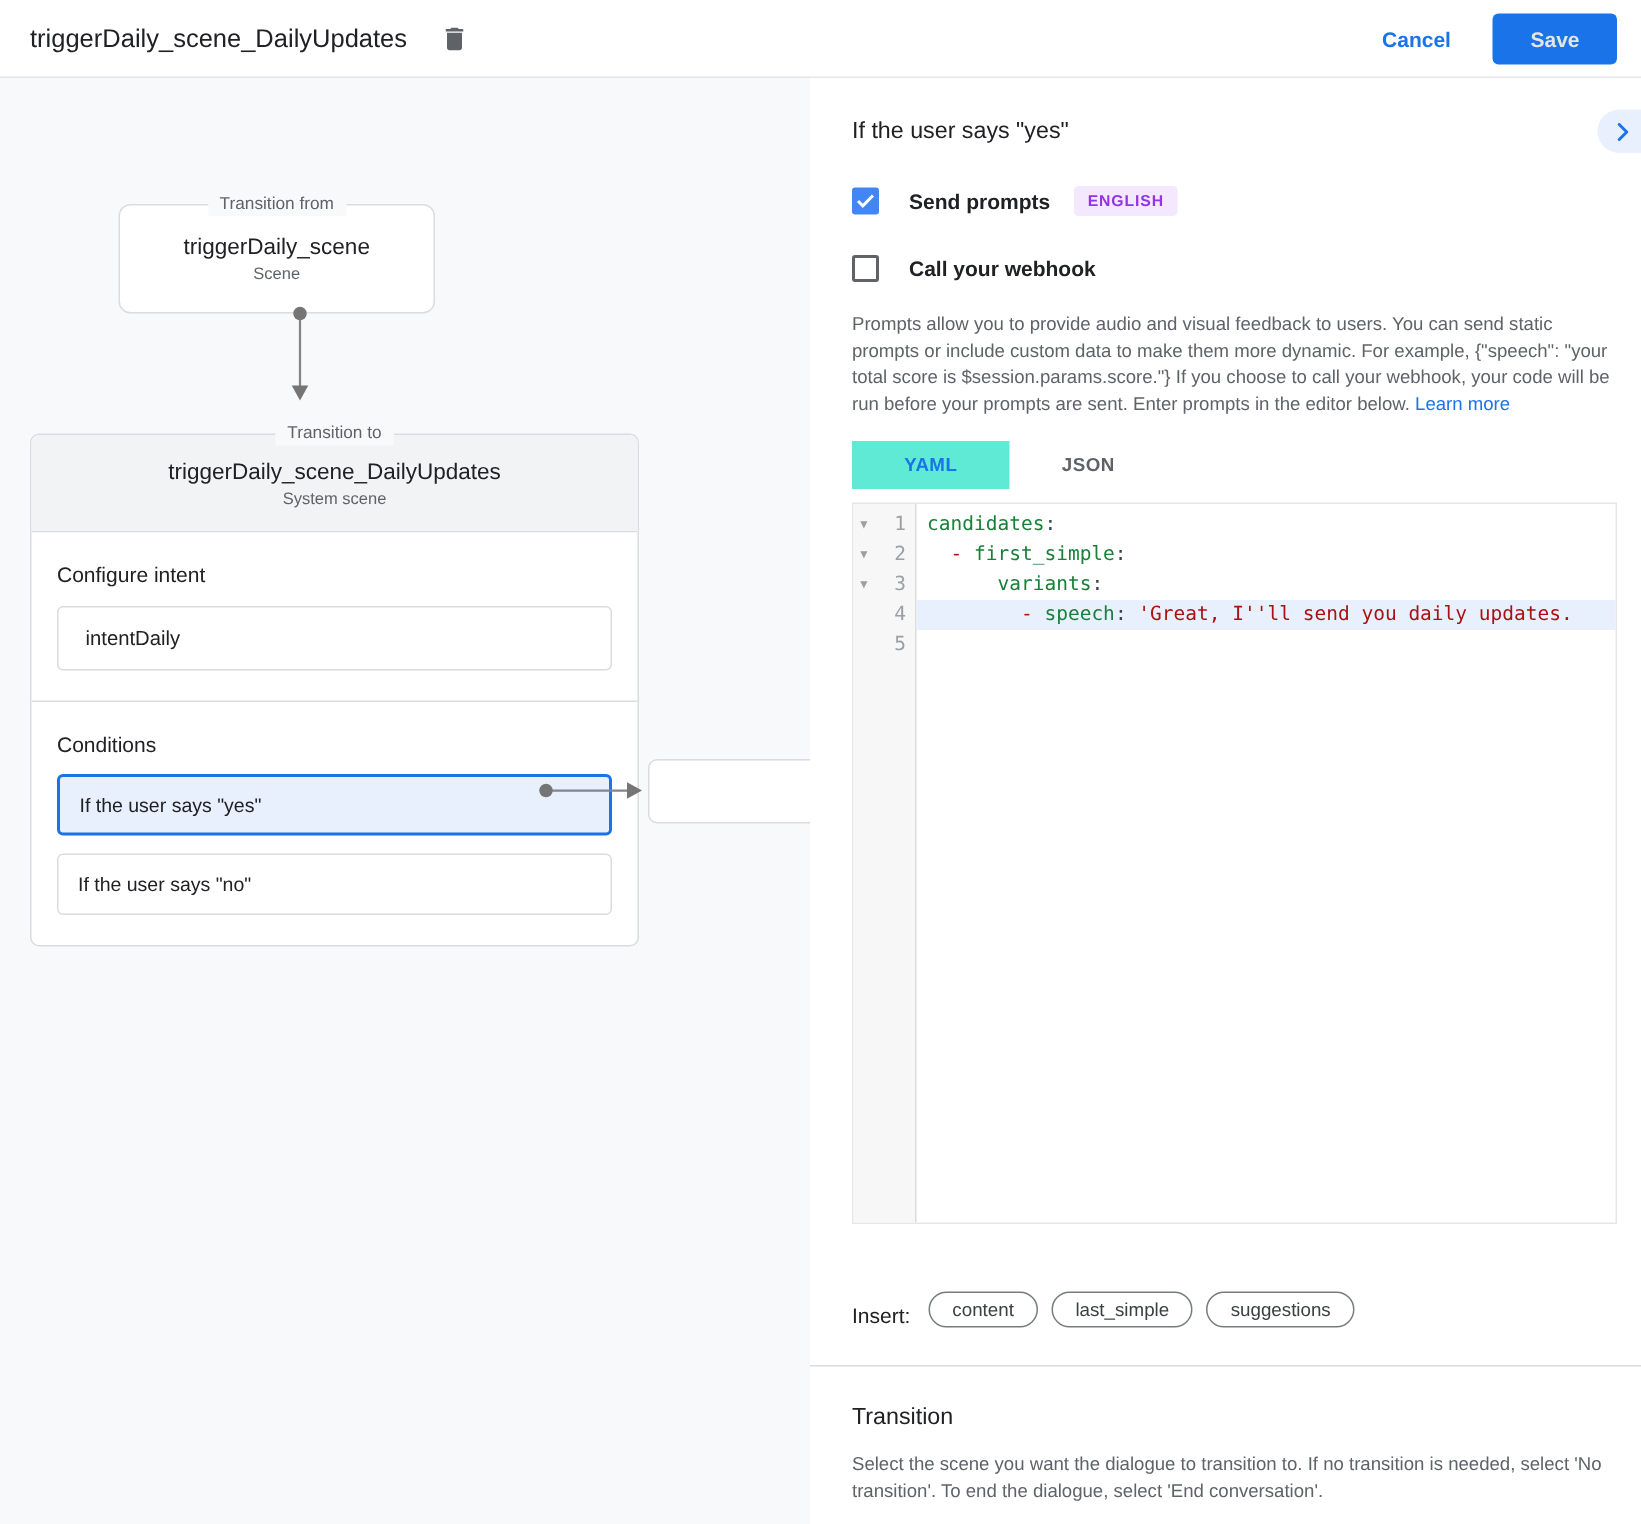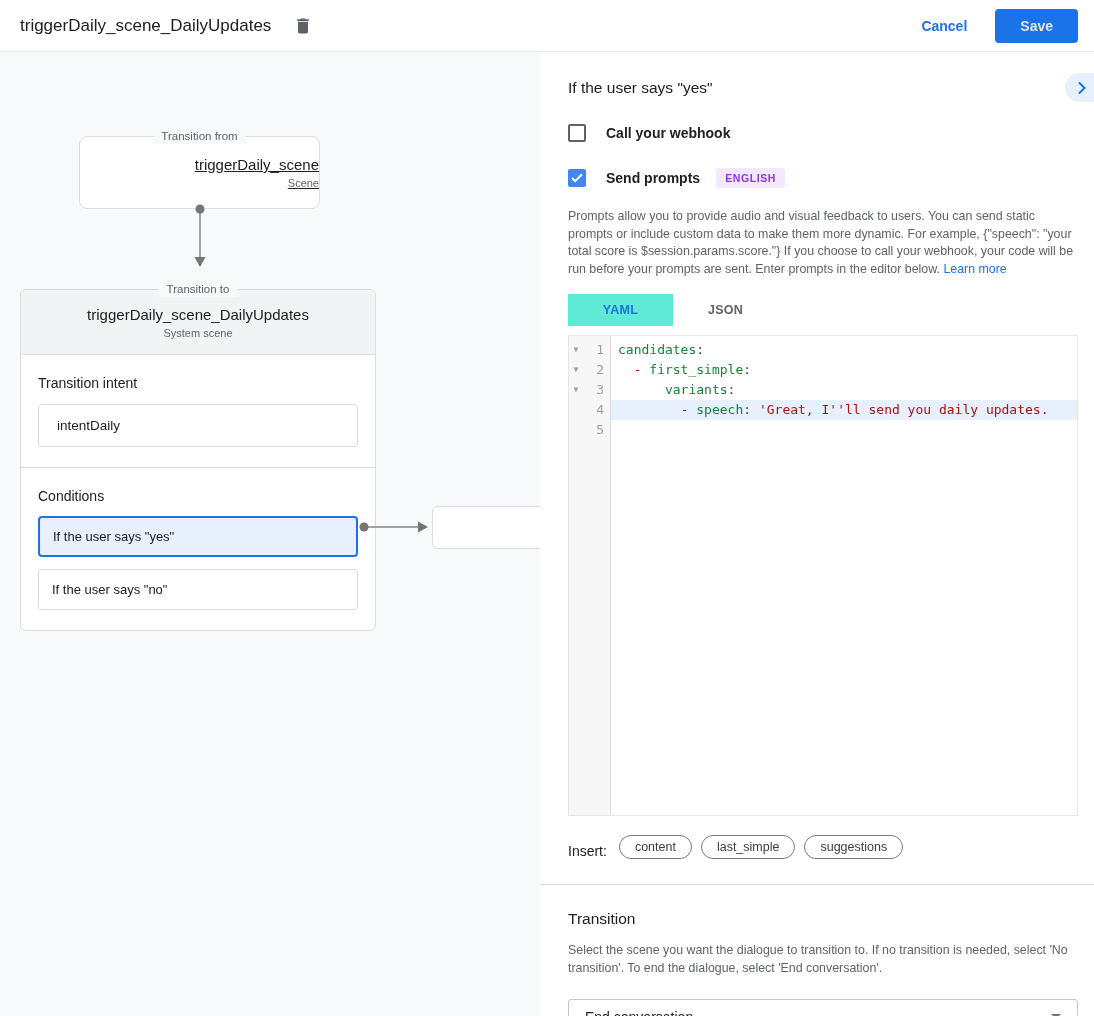--- a/index.html
+++ b/index.html
@@ -18,24 +18,24 @@
   .topbar-actions { margin-left: auto; display: flex; align-items: center; gap: 14px; }
   .btn-cancel { color: #1a73e8; font-size: 14px; font-weight: bold; background: none; border: none; padding: 8px 14px; cursor: pointer; }
   .btn-save { background: #1a73e8; color: #e5e5e5; font-size: 14px; font-weight: bold; border: none; border-radius: 4px; padding: 9px 25px; cursor: pointer; }
 
   
   .main { display: flex; height: 964px; }
 
   
   .canvas { width: 540px; flex: none; position: relative; background: #f8f9fa; overflow: hidden; }
   .group-legend { position: absolute; top: -8px; left: 50%; transform: translateX(-50%); background: #f8f9fa; padding: 0 8px; font-size: 11.5px; line-height: 15px; color: #5f6368; white-space: nowrap; }
-  .from-box { position: absolute; left: 79px; top: 84px; width: 241px; height: 73px; background: #fff; border: 1px solid #dadce0; border-radius: 8px; display: flex; flex-direction: column; align-items: flex-end; justify-content: center; gap: 4px; text-decoration: underline; }
+  .from-box { position: absolute; left: 79px; top: 84px; width: 211px; height: 73px; background: #fff; border: 1px solid #dadce0; border-radius: 8px; display: flex; flex-direction: column; align-items: center; justify-content: center; gap: 4px; }
   .scene-name { font-size: 15px; color: #202124; }
   .scene-type { font-size: 11px; color: #5f6368; }
-  .to-card { position: absolute; left: 20px; top: 237px; width: 356px; background: #fff; border: 1px solid #dadce0; border-radius: 6px; }
+  .to-card { position: absolute; left: 20px; top: 237px; width: 406px; background: #fff; border: 1px solid #dadce0; border-radius: 6px; }
   .card-header { height: 65px; background: #f1f3f4; border-bottom: 1px solid #dadce0; border-radius: 5px 5px 0 0; display: flex; flex-direction: column; align-items: center; justify-content: center; gap: 4px; }
   .card-section { padding: 20px 17px; }
   .card-section + .card-section { border-top: 1px solid #dadce0; }
   .section-label { font-size: 14px; color: #202124; }
   .intent-input { margin-top: 13px; height: 43px; border: 1px solid #dadce0; border-radius: 4px; background: #fff; display: flex; align-items: center; padding: 0 18px; font-size: 13.5px; cursor: text; }
   .cond { margin-top: 12px; height: 41px; border: 1px solid #dadce0; border-radius: 4px; background: #fff; display: flex; align-items: center; padding: 0 13px; font-size: 13px; cursor: pointer; }
   .cond.sel { background: #e8f0fe; border: 2px solid #1a73e8; }
   .empty-box { position: absolute; left: 432px; top: 454px; width: 122px; height: 43px; background: #fff; border: 1px solid #dadce0; border-radius: 6px; }
   svg.connectors { position: absolute; left: 0; top: 0; pointer-events: none; }
 
@@ -64,21 +64,21 @@
   .lnum { flex: 1; text-align: right; padding-right: 7px; color: #9aa0a6; }
   .ccell { flex: 1; padding-left: 7px; white-space: pre; overflow: hidden; }
   .code-line.hl .ccell { background: #e8f0fe; }
   .tk-key { color: #188038; }
   .tk-p { color: #37474f; }
   .tk-dash { color: #aa1111; }
   .tk-str { color: #aa1111; }
 
   .insert-row { display: flex; align-items: flex-end; gap: 9px; margin-top: 19px; }
   .insert-label { font-size: 14px; margin-right: 3px; }
-  .pill { border: 1px solid #767b81; border-radius: 13px; padding: 4px 15px; font-size: 12.5px; color: #3c4043; background: #fff; cursor: pointer; }
+  .pill { border: 1px solid #767b81; border-radius: 13px; padding: 4px 15px; font-size: 12.5px; color: #3c4043; background: #fff; cursor: pointer; margin-top: 26px; }
 
   .panel-divider { border-top: 1px solid #dadce0; }
   .transition-sec { padding: 25px 16px 0 28px; }
   .trans-title { font-size: 15.5px; font-weight: normal; margin: 0 0 14px; }
   .trans-desc { font-size: 12.4px; line-height: 17.6px; color: #5f6368; margin: 0; max-width: 512px; }
   .select { width: 510px; height: 36px; border: 1px solid #c4c7c5; border-radius: 3px; display: flex; align-items: center; justify-content: space-between; padding: 0 16px; font-size: 14px; margin-top: 21px; background: #fff; cursor: pointer; }
   .caret-down { width: 0; height: 0; border-left: 5px solid transparent; border-right: 5px solid transparent; border-top: 5px solid #757575; }
 </style>
 </head>
 <body>
@@ -108,21 +108,21 @@
       <span class="scene-type">Scene</span>
     </div>
 
     <div class="to-card">
       <span class="group-legend">Transition to</span>
       <div class="card-header">
         <span class="scene-name">triggerDaily_scene_DailyUpdates</span>
         <span class="scene-type">System scene</span>
       </div>
       <div class="card-section">
-        <div class="section-label">Transition intent</div>
+        <div class="section-label">Configure intent</div>
         <div class="intent-input">intentDaily</div>
       </div>
       <div class="card-section">
         <div class="section-label">Conditions</div>
         <div id="conditions-list">
             <div class="cond sel">If the user says "yes"</div>
             <div class="cond">If the user says "no"</div>
           </div>
       </div>
     </div>
@@ -143,38 +143,38 @@
     <button class="chev-btn">
       <span style="display:flex">
         <svg width="8" height="12" viewBox="0 0 8 12">
             <path d="M1.5 1l5 5-5 5" stroke="#1a73e8" stroke-width="2" fill="none" stroke-linecap="round" stroke-linejoin="round"></path>
           </svg>
       </span>
     </button>
 
     <div class="panel-main">
       <h2 class="panel-title">If the user says "yes"</h2>
-
-      <div class="chk-row">
-        <span class="chk"></span>
-        <span class="chk-label">Call your webhook</span>
-      </div>
 
       <div class="chk-row">
         <span class="chk checked">
           <span style="display:flex">
             <svg width="12" height="10" viewBox="0 0 12 10">
                 <path d="M1 5l3.2 3.2L11 1.3" stroke="#fff" stroke-width="2" fill="none"></path>
               </svg>
           </span>
         </span>
         <span class="chk-label">Send prompts</span>
         <span class="badge">ENGLISH</span>
       </div>
 
+      <div class="chk-row">
+        <span class="chk"></span>
+        <span class="chk-label">Call your webhook</span>
+      </div>
+
       <p class="desc"><span>Prompts allow you to provide audio and visual feedback to users. You can send static prompts or include custom data to make them more dynamic. For example, {"speech": "your total score is $session.params.score."} If you choose to call your webhook, your code will be run before your prompts are sent. Enter prompts in the editor below.</span> <a class="link">Learn more</a></p>
 
       <div class="tabs" id="format-tabs">
           <div class="tab active">YAML</div>
           <div class="tab">JSON</div>
         </div>
 
       <div class="editor">
         <div class="gutter-bg"></div>
         <div class="lines-wrap" id="editor-lines">

